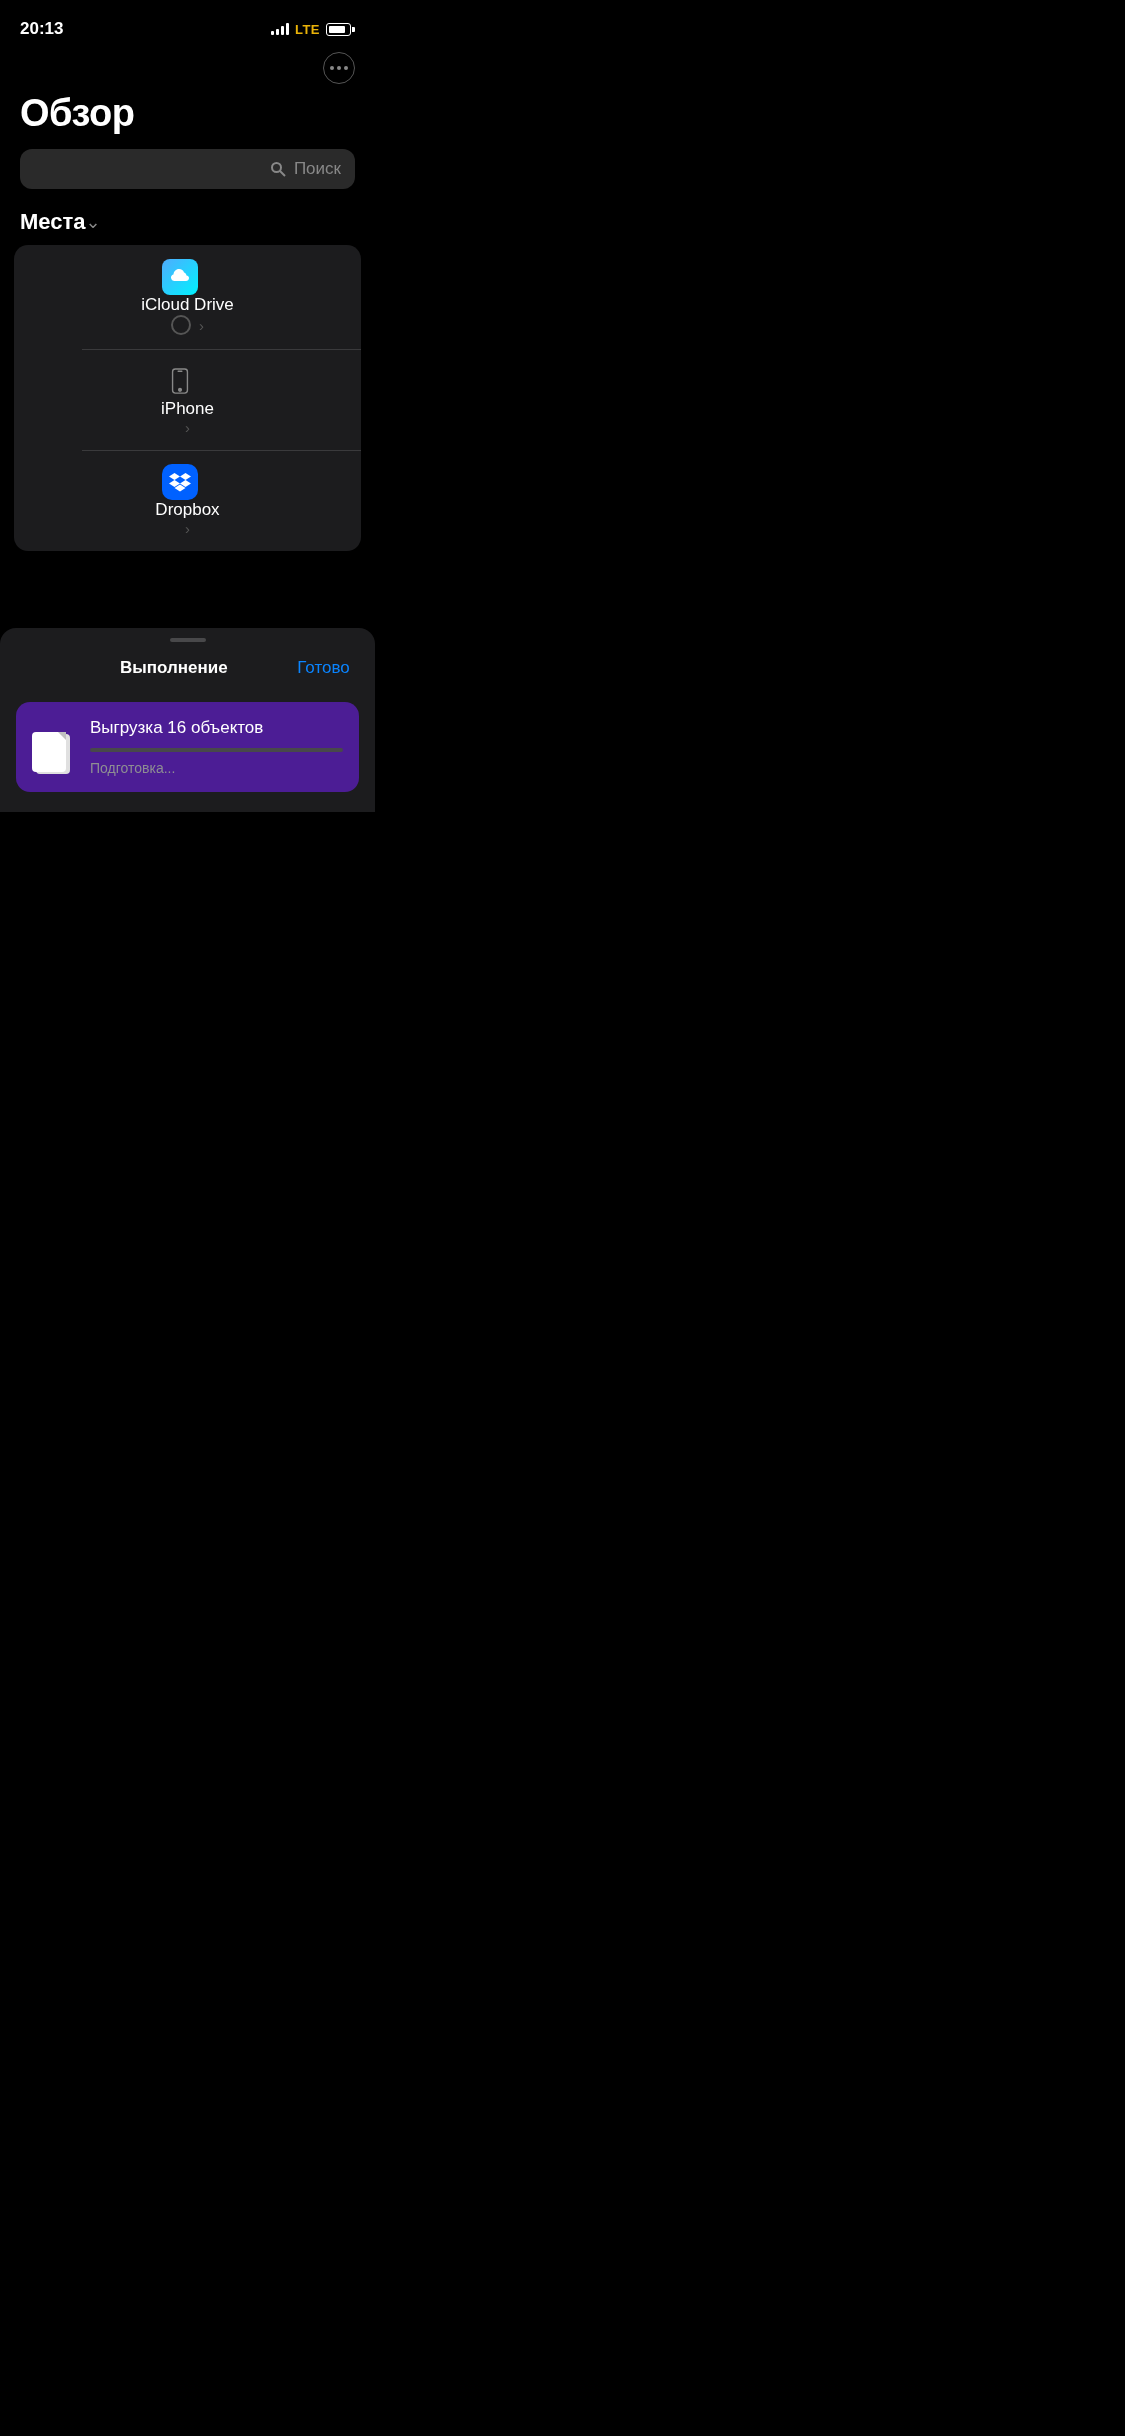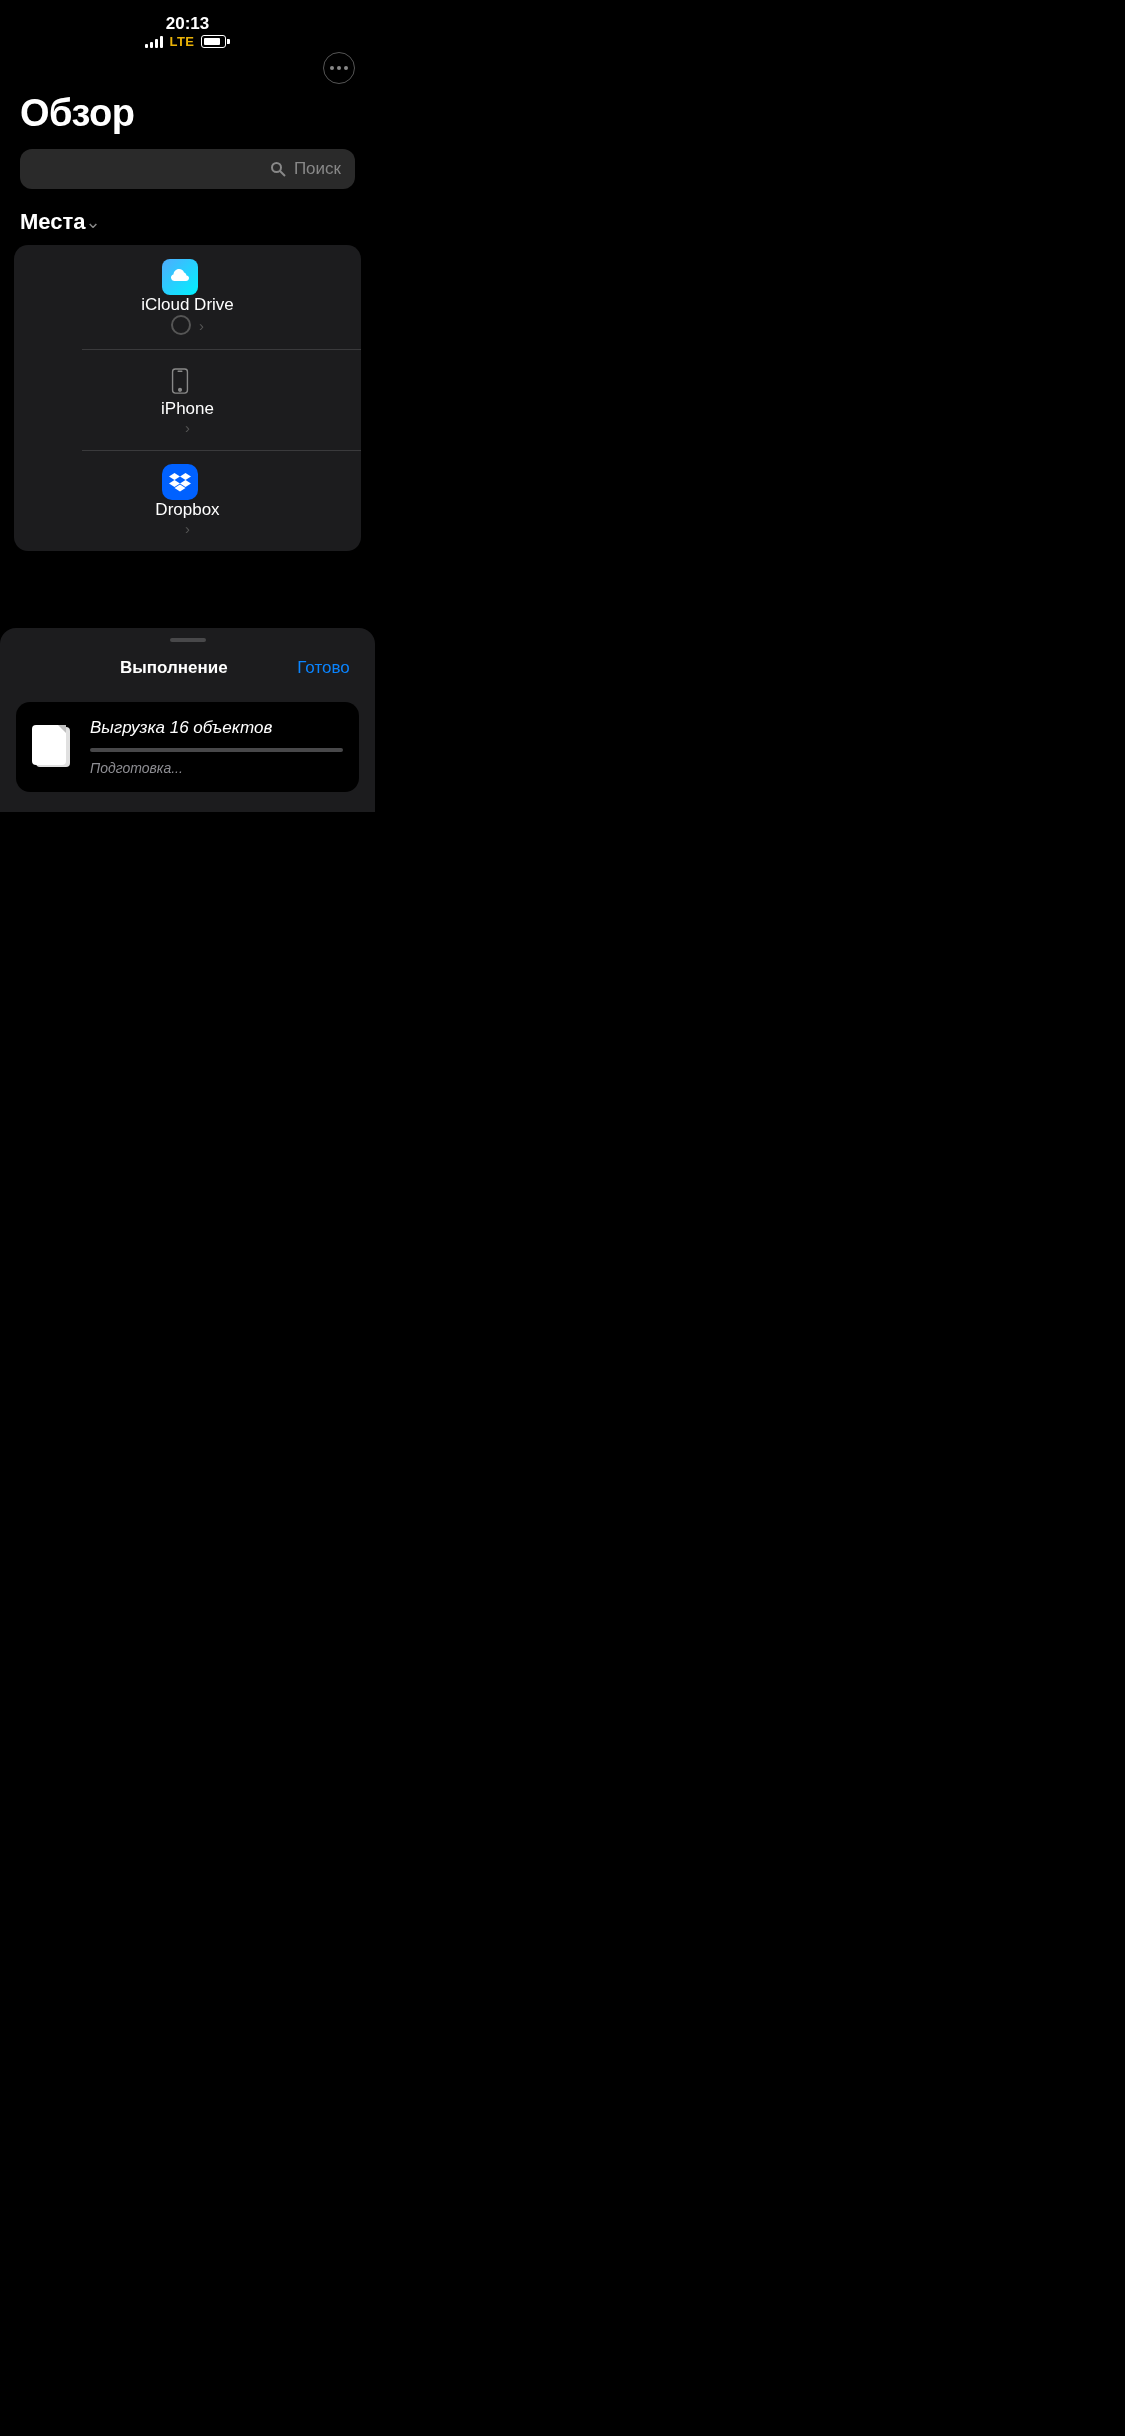--- a/index.html
+++ b/index.html
@@ -20,21 +20,20 @@
       position: relative;
     }
 
     
     .status-bar {
       display: flex;
       justify-content: space-between;
       align-items: center;
       padding: 14px 20px 0 20px;
       height: 44px;
-      flex-direction: column;
     }
 
     .status-time {
       font-size: 17px;
       font-weight: 600;
       color: #ffffff;
       letter-spacing: 0;
     }
 
     .status-right {
@@ -315,28 +314,27 @@
       font-weight: 400;
       color: #0a84ff;
       cursor: pointer;
       min-width: 60px;
       text-align: right;
       margin-left: 22px;
     }
 
     
     .progress-card {
-      background: #000000;
+      background: #4c1d95;
       border-radius: 14px;
       margin: 14px 16px 20px 16px;
       padding: 16px;
       display: flex;
-      align-items: center;
+      align-items: flex-end;
       gap: 14px;
-      font-style: italic;
     }
 
     .file-icon {
       width: 44px;
       height: 44px;
       flex-shrink: 0;
       position: relative;
     }
 
     .file-page-back {

